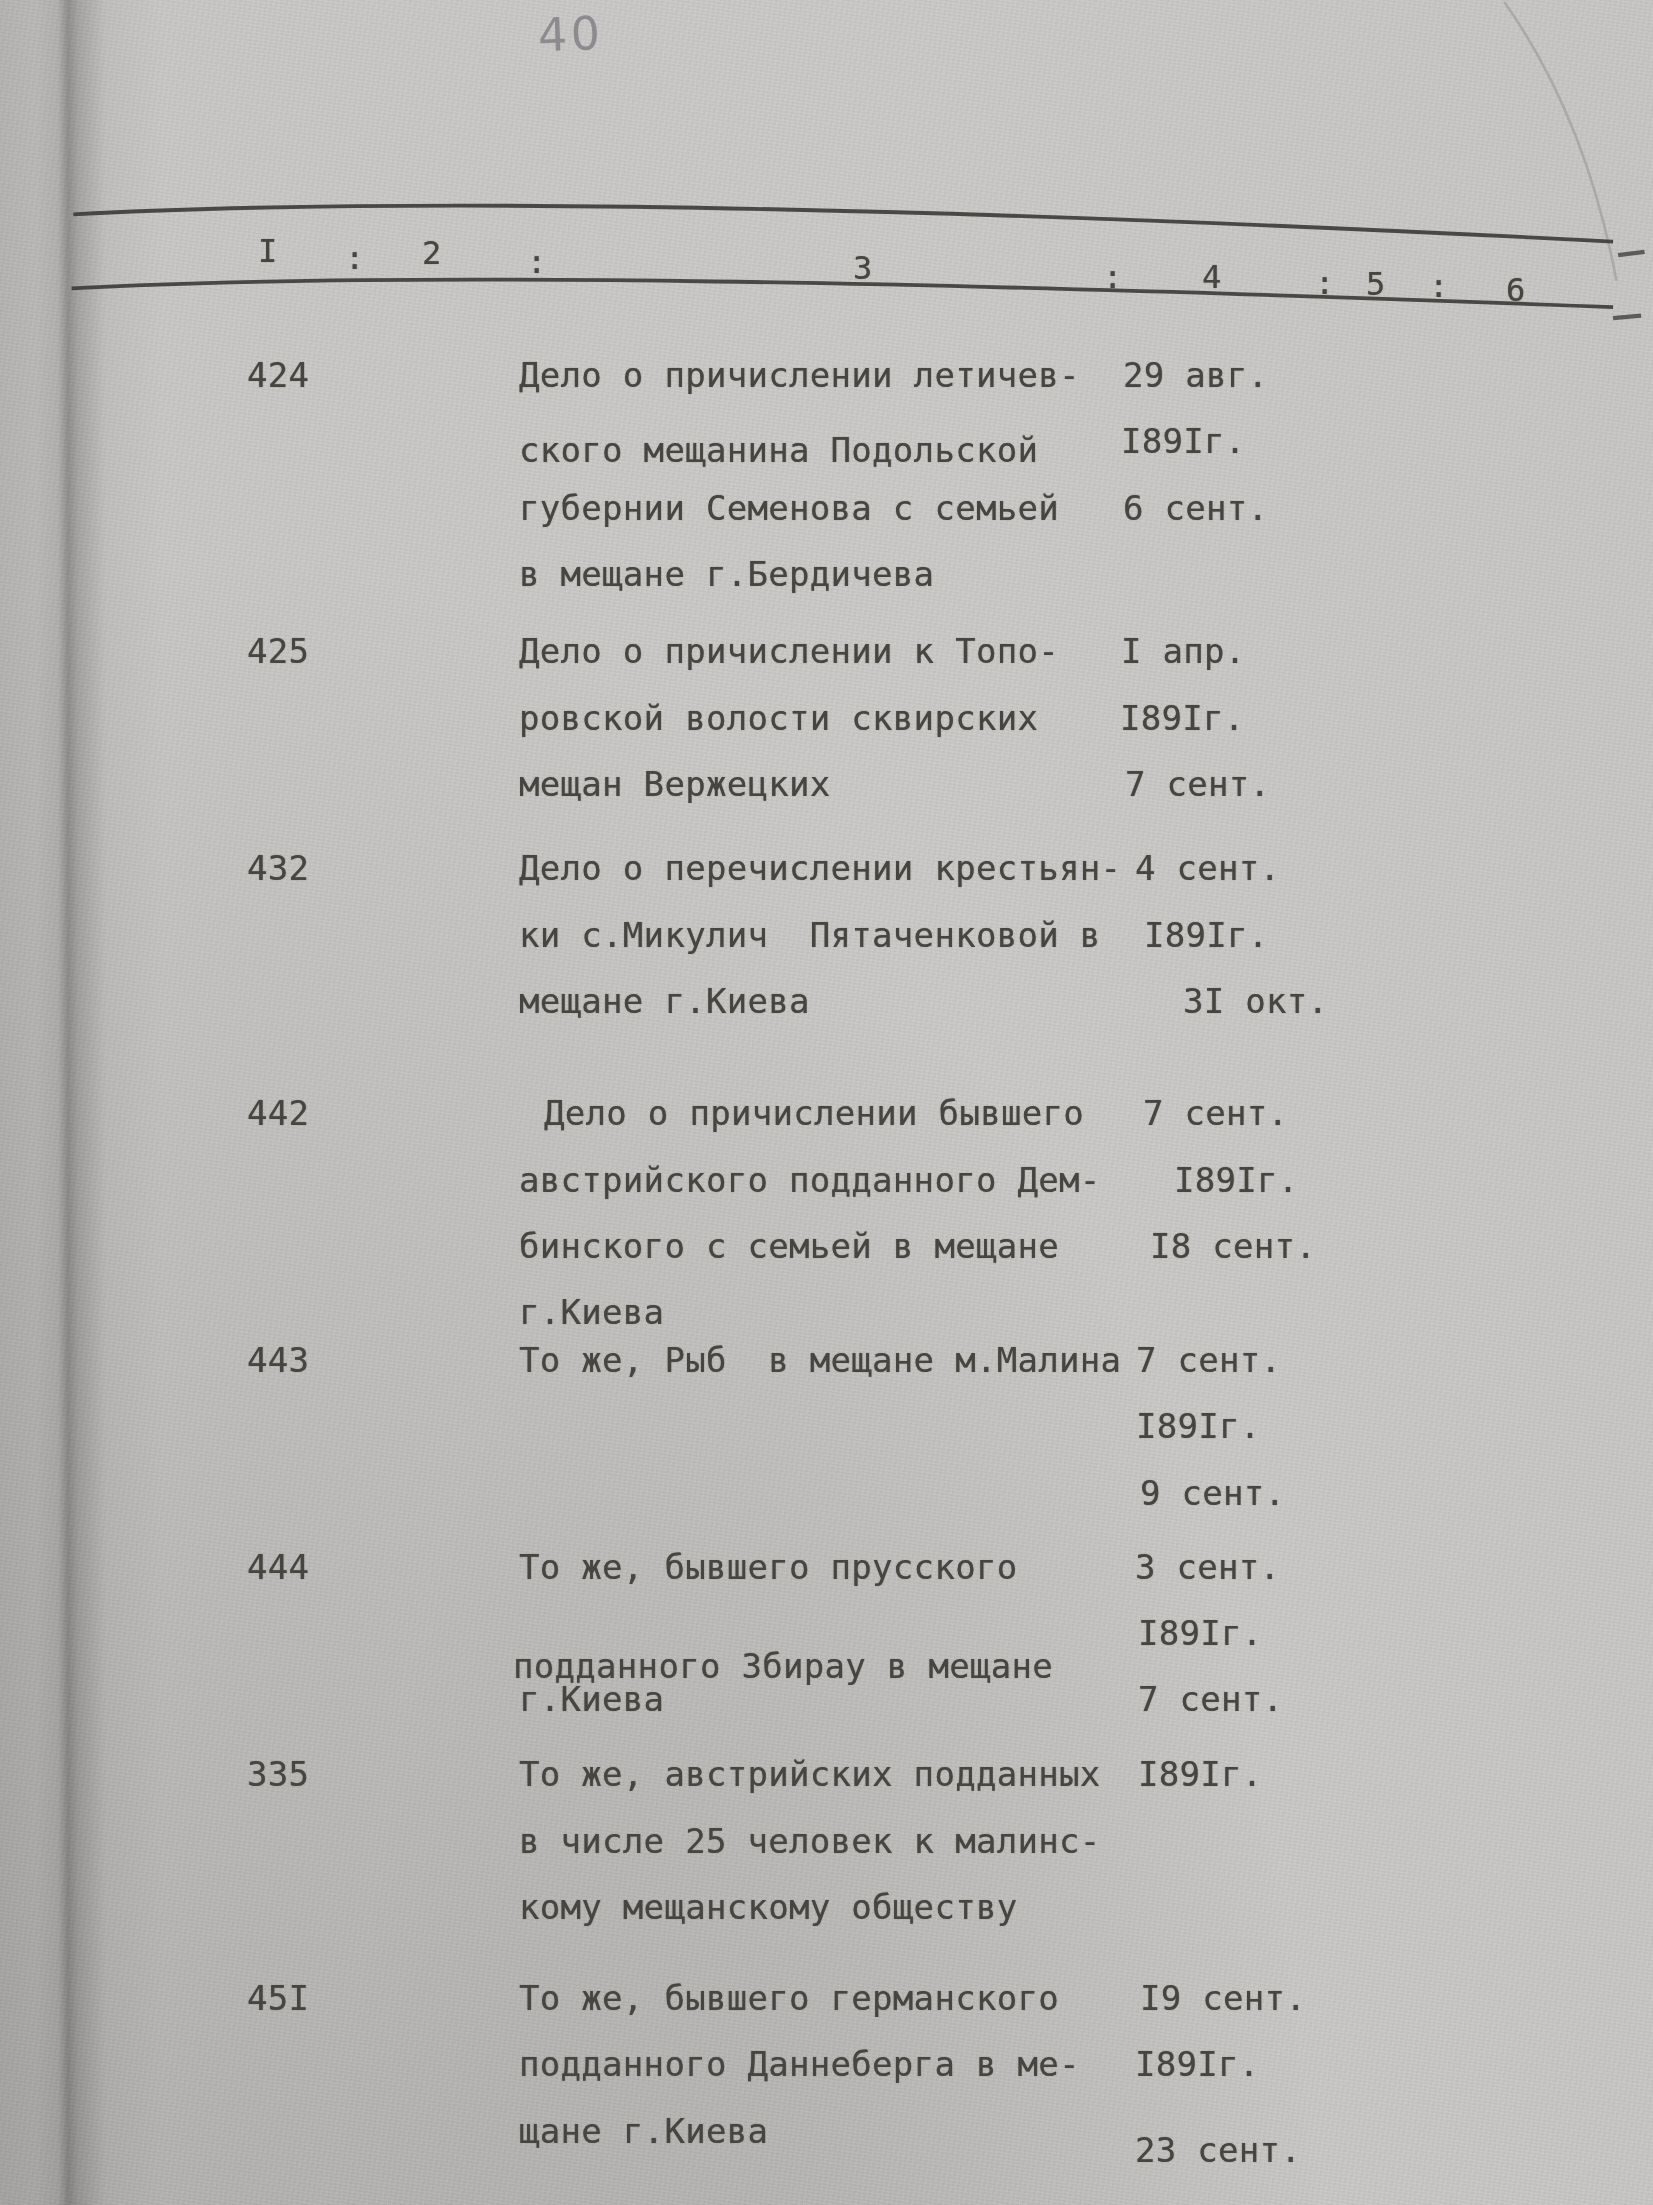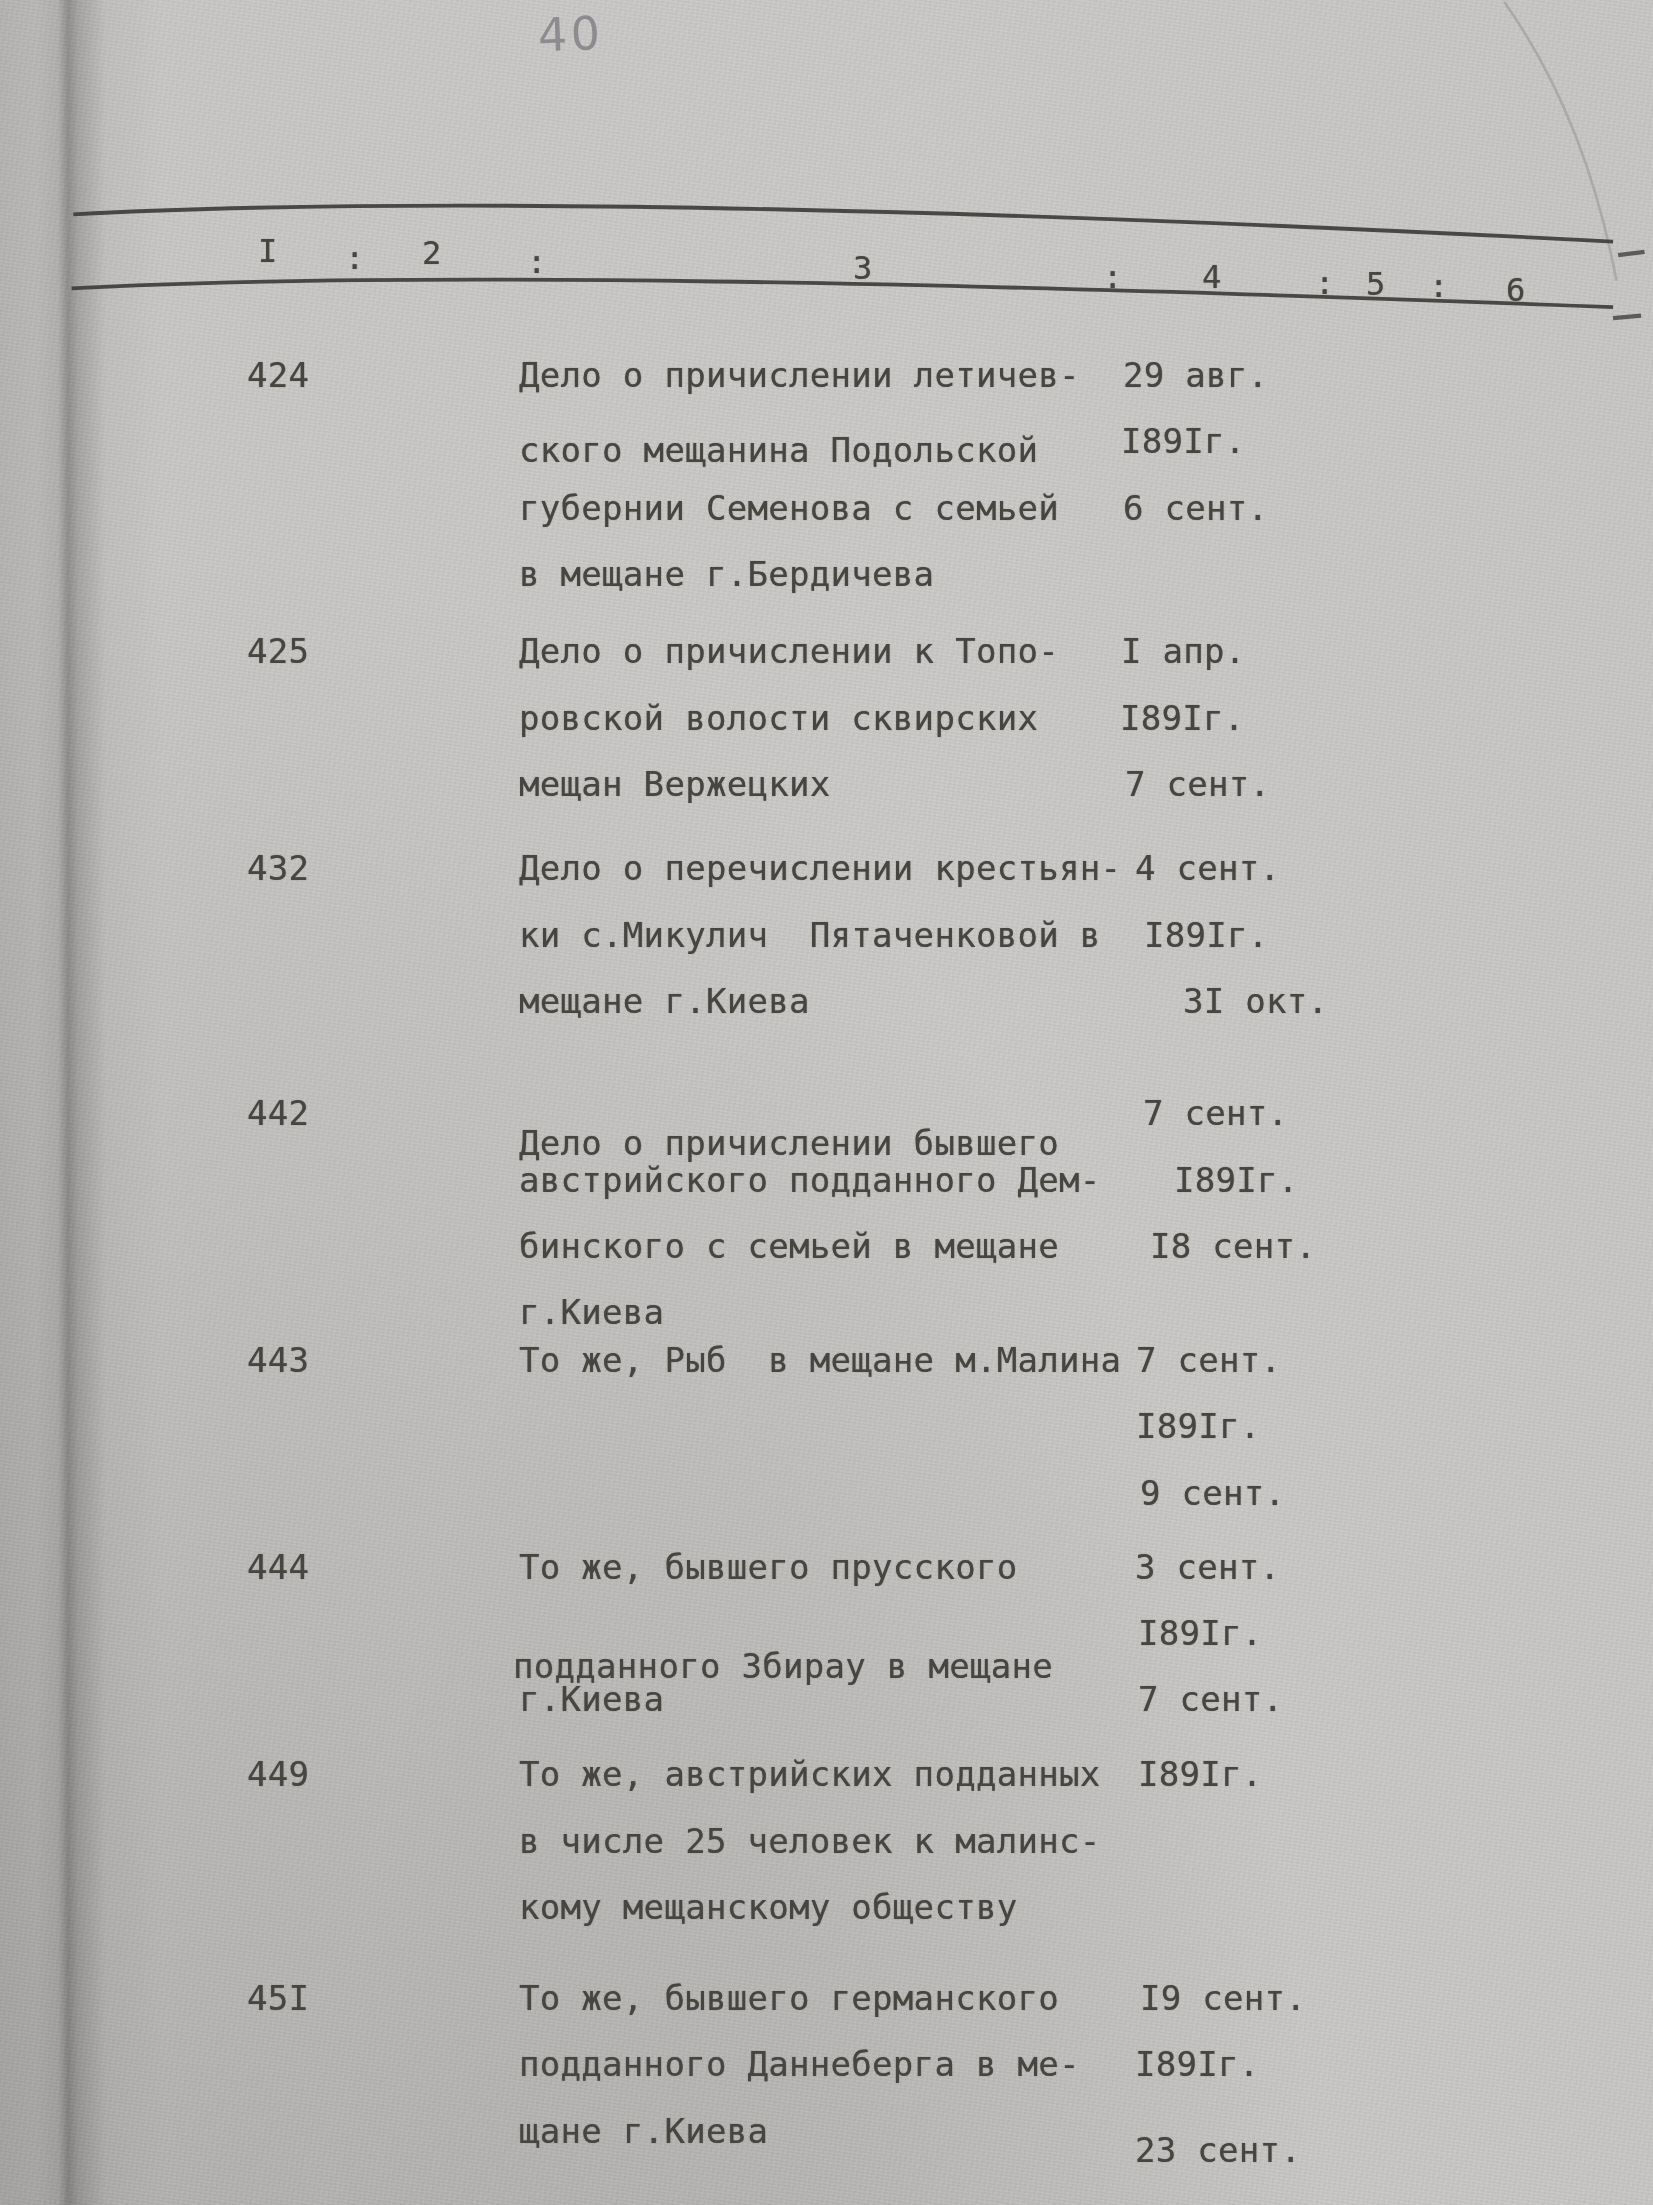--- a/index.html
+++ b/index.html
@@ -73,40 +73,40 @@
       <div class="txt " style="left: 1120px; top: 698px;">I89Iг.</div>
       <div class="txt " style="left: 1125px; top: 764px;">7 сент.</div>
       <div class="txt " style="left: 247px; top: 848px;">432</div>
       <div class="txt " style="left: 519px; top: 848px;">Дело о перечислении крестьян-</div>
       <div class="txt " style="left: 519px; top: 915px;">ки с.Микулич  Пятаченковой в</div>
       <div class="txt " style="left: 519px; top: 981px;">мещане г.Киева</div>
       <div class="txt " style="left: 1135px; top: 848px;">4 сент.</div>
       <div class="txt " style="left: 1144px; top: 915px;">I89Iг.</div>
       <div class="txt " style="left: 1183px; top: 981px;">3I окт.</div>
       <div class="txt " style="left: 247px; top: 1093px;">442</div>
-      <div class="txt " style="left: 519px; top: 1093px; margin-top: 30px;">Дело о причислении бывшего</div>
+      <div class="txt " style="left: 544px; top: 1093px;">Дело о причислении бывшего</div>
       <div class="txt " style="left: 519px; top: 1160px;">австрийского подданного Дем-</div>
       <div class="txt " style="left: 519px; top: 1226px;">бинского с семьей в мещане</div>
       <div class="txt " style="left: 519px; top: 1292px;">г.Киева</div>
       <div class="txt " style="left: 1143px; top: 1093px;">7 сент.</div>
       <div class="txt " style="left: 1174px; top: 1160px;">I89Iг.</div>
       <div class="txt " style="left: 1150px; top: 1226px;">I8 сент.</div>
       <div class="txt " style="left: 247px; top: 1340px;">443</div>
       <div class="txt " style="left: 519px; top: 1340px;">То же, Рыб  в мещане м.Малина</div>
       <div class="txt " style="left: 1136px; top: 1340px;">7 сент.</div>
       <div class="txt " style="left: 1136px; top: 1406px;">I89Iг.</div>
       <div class="txt " style="left: 1140px; top: 1473px;">9 сент.</div>
       <div class="txt " style="left: 247px; top: 1547px;">444</div>
       <div class="txt " style="left: 519px; top: 1547px;">То же, бывшего прусского</div>
       <div class="txt " style="left: 513px; top: 1613px; margin-top: 33px;">подданного Збирау в мещане</div>
       <div class="txt " style="left: 519px; top: 1679px;">г.Киева</div>
       <div class="txt " style="left: 1135px; top: 1547px;">3 сент.</div>
       <div class="txt " style="left: 1138px; top: 1613px;">I89Iг.</div>
       <div class="txt " style="left: 1138px; top: 1679px;">7 сент.</div>
-      <div class="txt " style="left: 247px; top: 1754px;">449</div>
+      <div class="txt " style="left: 247px; top: 1754px;">335</div>
       <div class="txt " style="left: 519px; top: 1754px;">То же, австрийских подданных</div>
       <div class="txt " style="left: 519px; top: 1821px;">в числе 25 человек к малинс-</div>
       <div class="txt " style="left: 519px; top: 1887px;">кому мещанскому обществу</div>
       <div class="txt " style="left: 1138px; top: 1754px;">I89Iг.</div>
       <div class="txt " style="left: 247px; top: 1978px;">45I</div>
       <div class="txt " style="left: 519px; top: 1978px;">То же, бывшего германского</div>
       <div class="txt " style="left: 519px; top: 2044px;">подданного Даннеберга в ме-</div>
       <div class="txt " style="left: 519px; top: 2111px;">щане г.Киева</div>
       <div class="txt " style="left: 1140px; top: 1978px;">I9 сент.</div>
       <div class="txt " style="left: 1135px; top: 2044px;">I89Iг.</div>

